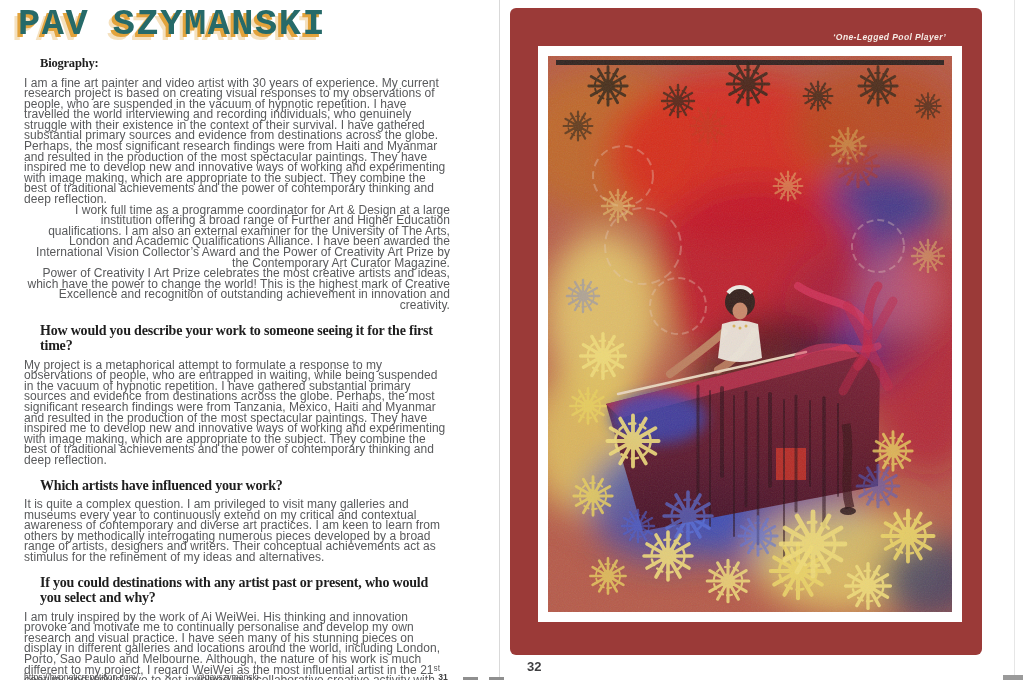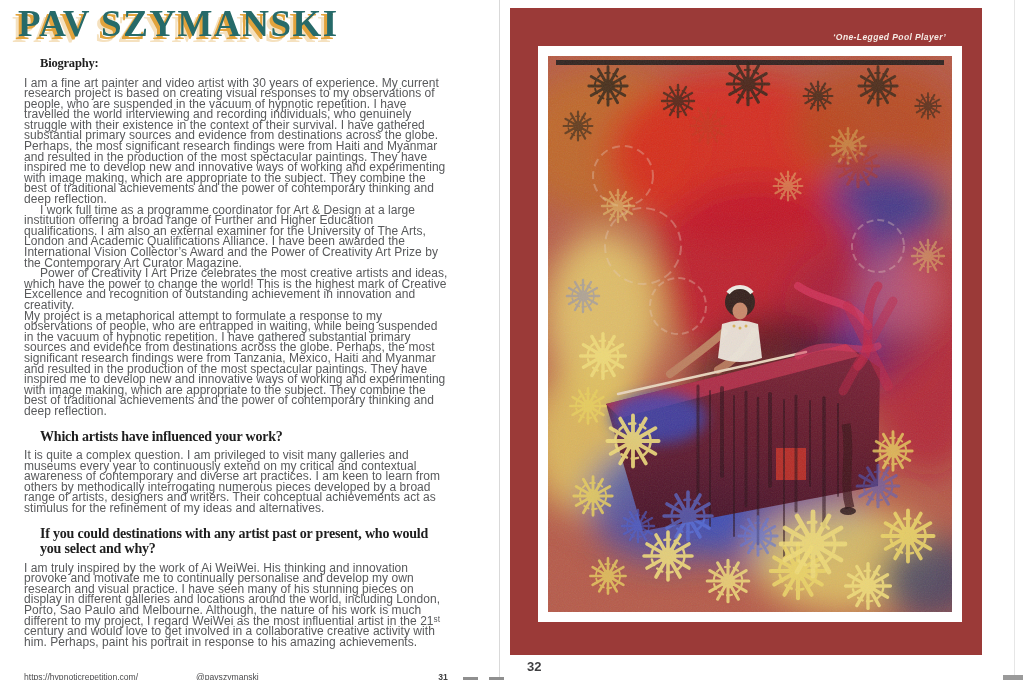--- a/index.html
+++ b/index.html
@@ -5,53 +5,54 @@
   html,body{margin:0;padding:0;}
   body{
     width:1024px;height:680px;position:relative;overflow:hidden;
     background:#ffffff;
     font-family:"Liberation Sans", sans-serif;
   }
   
   .left-page{position:absolute;left:0;top:0;width:505px;height:680px;background:#fff;}
   .mag-title{
     position:absolute;left:18px;top:4px;
-    font-family:Liberation Serif, serif;font-weight:700;
+    font-family:Liberation Mono, monospace;font-weight:700;
     font-size:37px;letter-spacing:1.5px;line-height:1.1;
     color:var(--teal,#266a69);
     text-shadow:-3px 3px 0 var(--gold,#e2a33c), -6px 6px 0 rgba(226,163,60,.33);
     white-space:nowrap;
   }
   .article{position:absolute;left:24px;top:52px;width:426px;color:var(--body-ink,#58595b);}
   .qa h2{
     font-family:"Liberation Serif", serif;font-weight:700;color:var(--heading-ink,#1e1e1e);
     font-size:14px;line-height:15.5px;letter-spacing:-.2px;
     margin:12px 0 6px 16px;
   }
   .qa:first-child h2{font-size:12.5px;margin-top:4px;}
   .para{
     margin:0;font-size:12px;line-height:10.6px;letter-spacing:.05px;
     text-align:left;
   }
-  .para + .para{text-indent:16px;}
+  .para + .para{text-indent:16px;text-align:right;}
   .footer-row{position:absolute;left:0px;top:672px;width:470px;height:14px;font-size:8.6px;color:#4c4c4e;}
   .footer-row .site{position:absolute;left:24px;top:0;}
   .footer-row .handle{position:absolute;left:196px;top:0;}
   .footer-row .pnum{position:absolute;left:430px;top:0;width:26px;text-align:center;font-weight:700;color:#3f3f41;}
   
   .gutter-line{position:absolute;left:499px;top:0;width:1px;height:680px;background:#d9d9d9;}
   .edge-line{position:absolute;left:1014px;top:0;width:1px;height:680px;background:#e6e6e6;}
   .thumb-stub{position:absolute;background:#8f8f8f;}
   .stub-a{left:463px;top:677px;width:15px;height:3px;}
   .stub-b{left:489px;top:677px;width:15px;height:3px;}
   .stub-c{left:1003px;top:675px;width:20px;height:5px;background:#9a9a9a;}
   
   .right-page{
     position:absolute;left:510px;top:8px;width:472px;height:647px;
     background:var(--maroon,#9b3a38);
+    border-radius:6px;
   }
   .art-caption{
     position:absolute;top:24px;right:36px;
     color:#f6ece6;font-size:8.5px;font-style:italic;font-weight:700;letter-spacing:.4px;
   }
   .mat{
     position:absolute;left:28px;top:38px;width:424px;height:576px;
     background:var(--mat,#ffffff);
   }
   .artwork{position:absolute;left:10px;top:10px;width:404px;height:556px;display:block;}
@@ -65,20 +66,21 @@
 <div class="left-page">
   <div class="mag-title">PAV SZYMANSKI</div>
   <div class="article" id="sections">
       <section class="qa">
         <h2>Biography:</h2>
         <p class="para">I am a fine art painter and video artist with 30 years of experience. My current research project is based on creating visual responses to my observations of people, who are suspended in the vacuum of hypnotic repetition. I have travelled the world interviewing and recording individuals, who genuinely struggle with their existence in the context of their survival. I have gathered substantial primary sources and evidence from destinations across the globe. Perhaps, the most significant research findings were from Haiti and Myanmar and resulted in the production of the most spectacular paintings. They have inspired me to develop new and innovative ways of working and experimenting with image making, which are appropriate to the subject. They combine the best of traditional achievements and the power of contemporary thinking and deep reflection.</p>
         <p class="para">I work full time as a programme coordinator for Art &amp; Design at a large institution offering a broad range of Further and Higher Education qualifications. I am also an external examiner for the University of The Arts, London and Academic Qualifications Alliance. I have been awarded the International Vision Collector’s Award and the Power of Creativity Art Prize by the Contemporary Art Curator Magazine.</p>
         <p class="para">Power of Creativity I Art Prize celebrates the most creative artists and ideas, which have the power to change the world! This is the highest mark of Creative Excellence and recognition of outstanding achievement in innovation and creativity.</p>
       </section>
       <section class="qa">
+        <h2>How would you describe your work to someone seeing it for the first time?</h2>
         <p class="para">My project is a metaphorical attempt to formulate a response to my observations of people, who are entrapped in waiting, while being suspended in the vacuum of hypnotic repetition. I have gathered substantial primary sources and evidence from destinations across the globe. Perhaps, the most significant research findings were from Tanzania, Mexico, Haiti and Myanmar and resulted in the production of the most spectacular paintings. They have inspired me to develop new and innovative ways of working and experimenting with image making, which are appropriate to the subject. They combine the best of traditional achievements and the power of contemporary thinking and deep reflection.</p>
       </section>
       <section class="qa">
         <h2>Which artists have influenced your work?</h2>
         <p class="para">It is quite a complex question. I am privileged to visit many galleries and museums every year to continuously extend on my critical and contextual awareness of contemporary and diverse art practices. I am keen to learn from others by methodically interrogating numerous pieces developed by a broad range of artists, designers and writers. Their conceptual achievements act as stimulus for the refinement of my ideas and alternatives.</p>
       </section>
       <section class="qa">
         <h2>If you could destinations with any artist past or present, who would you select and why?</h2>
         <p class="para">I am truly inspired by the work of Ai WeiWei. His thinking and innovation provoke and motivate me to continually personalise and develop my own research and visual practice. I have seen many of his stunning pieces on display in different galleries and locations around the world, including London, Porto, Sao Paulo and Melbourne. Although, the nature of his work is much different to my project, I regard WeiWei as the most influential artist in the 21ˢᵗ century and would love to get involved in a collaborative creative activity with him. Perhaps, paint his portrait in response to his amazing achievements.</p>
       </section>

